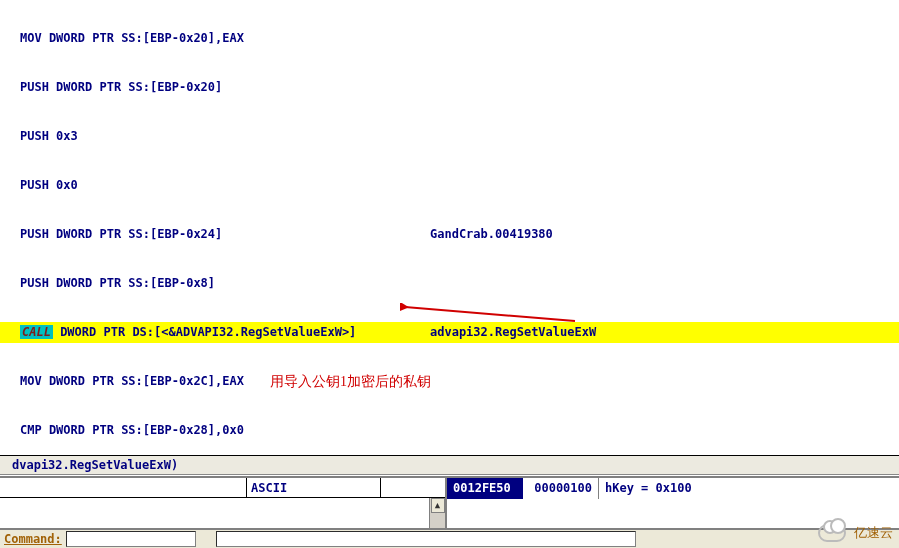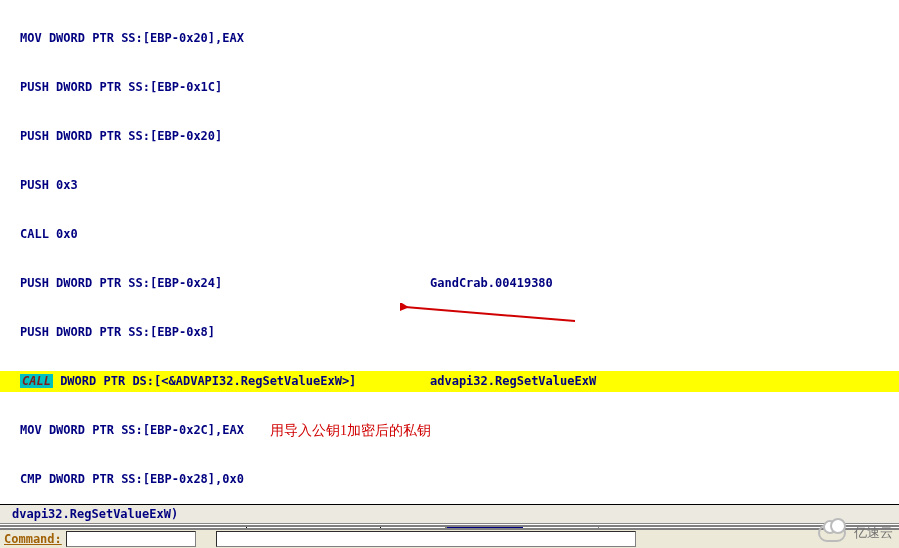--- a/index.html
+++ b/index.html
@@ -37,36 +37,35 @@
   .stack-row.sel .addr { background: #000080; color: #fff; }
   .addr { width: 76px; padding-left: 6px; }
   .sval { width: 76px; text-align: right; padding-right: 6px; border-right: 1px solid #808080; }
   .scomm { flex: 1; padding-left: 6px; }
 
   .cmd-bar { position: absolute; left: 0; right: 0; bottom: 0; height: 20px; display: flex; align-items: center; background: #ece9d8; border-top: 2px solid #808080; }
   .cmd-lbl { padding: 0 4px; font-weight: bold; text-decoration: underline; color: #a16207; }
   .cmd-input { height: 16px; border: 1px inset #808080; background: #fff; width: 130px; margin-right: 10px; }
   .cmd-right { width: 420px; height: 16px; border: 1px inset #808080; background: #fff; margin-left: 10px; }
 
-  .wm { position: absolute; right: 6px; bottom: 6px; color: #737373; font-family: sans-serif; font-size: 13px; display: flex; align-items: center; gap: 8px; font-weight: normal; }
+  .wm { position: absolute; right: 6px; bottom: 6px; color: #a16207; font-family: sans-serif; font-size: 13px; display: flex; align-items: center; gap: 8px; font-weight: normal; }
   .wm-cloud { width: 28px; height: 18px; border: 2px solid #bbb; border-radius: 10px; position: relative; }
   .wm-cloud::before { content:""; position:absolute; width:10px; height:10px; border:2px solid #bbb; border-radius:50%; top:-6px; left:3px; background:#fff;}
   .wm-cloud::after { content:""; position:absolute; width:12px; height:12px; border:2px solid #bbb; border-radius:50%; top:-8px; left:10px; background:#fff;}
 
   .arrow { position: absolute; top: 303px; left: 400px; width: 180px; height: 20px; pointer-events: none; }
 </style>
 </head>
 <body>
 
 <div class="disasm">
   <div class="disasm-row"><div class="disasm-col1">MOV DWORD PTR SS:[EBP-0x20],EAX</div><div class="disasm-col2"></div></div>
-  <div class="disasm-row"><div class="disasm-col1">PUSH DWORD PTR SS:[EBP-0x1C]</div><div class="disasm-col2"></div></div>
   <div class="disasm-row"><div class="disasm-col1">PUSH DWORD PTR SS:[EBP-0x20]</div><div class="disasm-col2"></div></div>
   <div class="disasm-row"><div class="disasm-col1">PUSH 0x3</div><div class="disasm-col2"></div></div>
-  <div class="disasm-row"><div class="disasm-col1">CALL 0x0</div><div class="disasm-col2"></div></div>
+  <div class="disasm-row"><div class="disasm-col1">PUSH 0x0</div><div class="disasm-col2"></div></div>
   <div class="disasm-row"><div class="disasm-col1">PUSH DWORD PTR SS:[EBP-0x24]</div><div class="disasm-col2">GandCrab.00419380</div></div>
   <div class="disasm-row"><div class="disasm-col1">PUSH DWORD PTR SS:[EBP-0x8]</div><div class="disasm-col2"></div></div>
   <div class="disasm-row hl">
     <div class="disasm-col1"><span class="call-box">CALL</span><span> DWORD PTR DS:[&lt;&amp;ADVAPI32.RegSetValueExW&gt;]</span></div>
     <div class="disasm-col2">advapi32.RegSetValueExW</div>
   </div>
   <div class="disasm-row"><div class="disasm-col1" style="width:270px;">MOV DWORD PTR SS:[EBP-0x2C],EAX</div><div class="ann">用导入公钥1加密后的私钥</div></div>
   <div class="disasm-row"><div class="disasm-col1">CMP DWORD PTR SS:[EBP-0x28],0x0</div><div class="disasm-col2"></div></div>
 </div>
 

